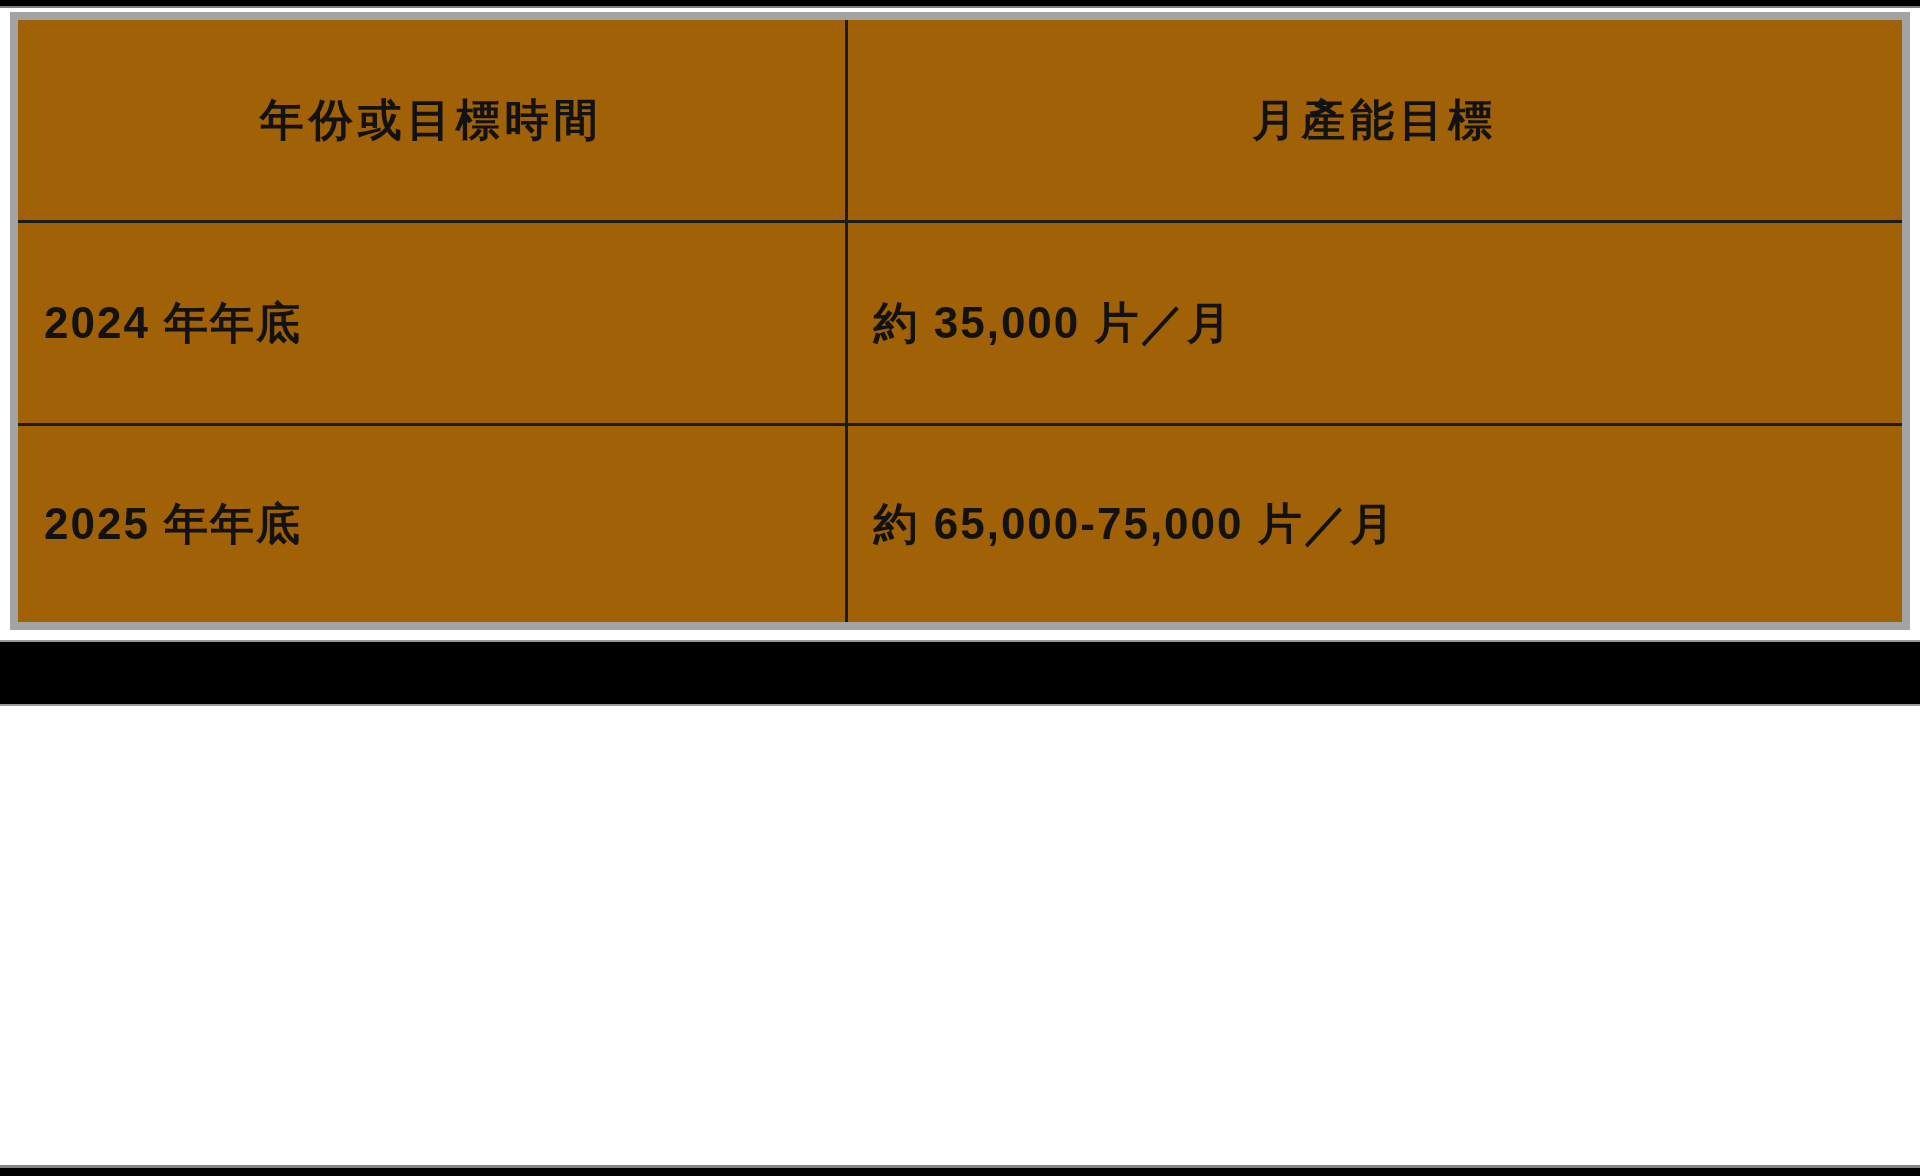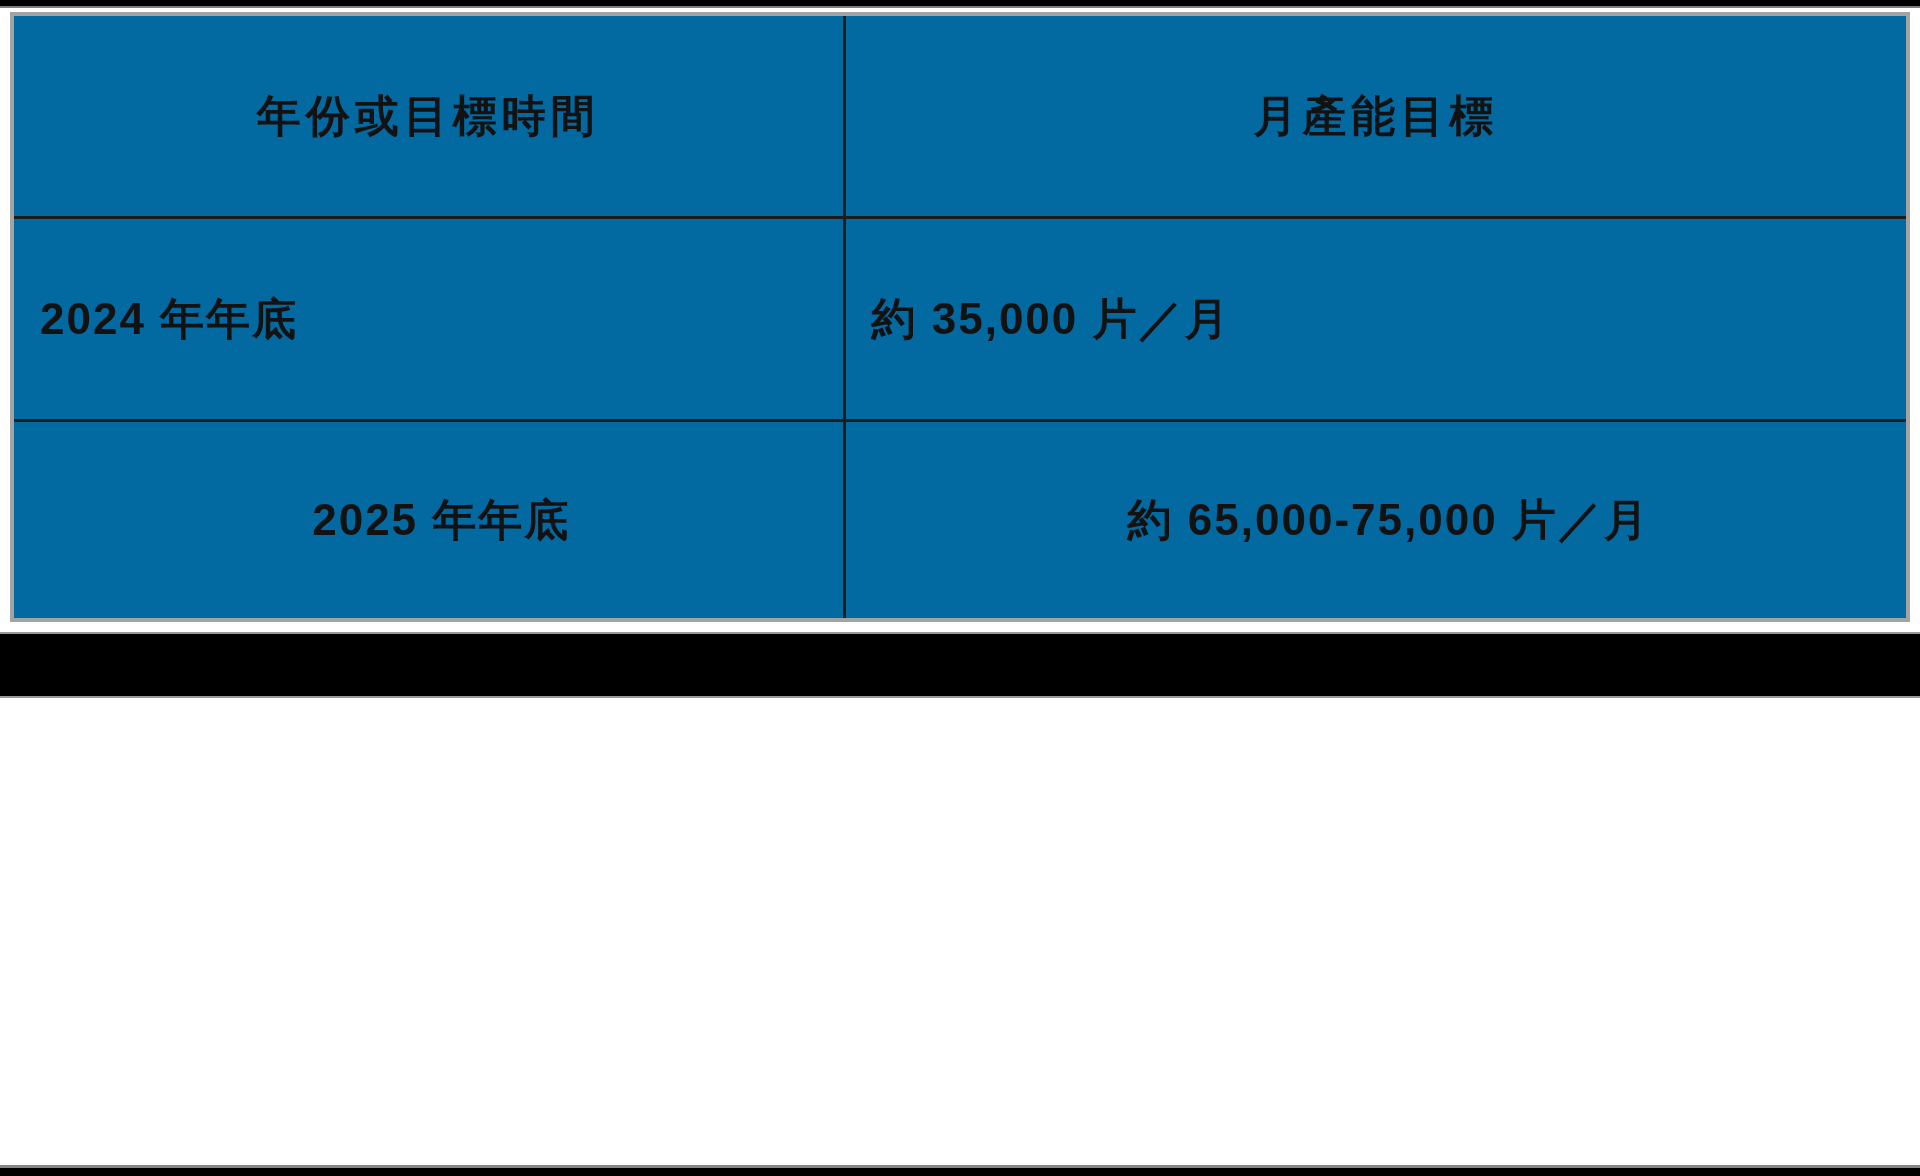--- a/index.html
+++ b/index.html
@@ -27,22 +27,22 @@
     height: 6px;
     background: #000000;
     border-bottom: 2px solid #7d7d7d;
   }
   
   table.tbl {
     width: 1900px;
     margin: 0 auto;
     border-collapse: collapse;
     table-layout: fixed;
-    background: #0369a1;
-    border: 4px solid #a3a3a3;
+    background: #a16207;
+    border: 8px solid #a3a3a3;
   }
   table.tbl-capacity { margin-top: 4px; }
   table.tbl col.col-period { width: 832px; }
   table.tbl th, table.tbl td {
     border: 3px solid #1c1c1c;
     vertical-align: middle;
     font-size: 44px;
     font-weight: 700;
     letter-spacing: 2px;
     padding: 0;
@@ -50,21 +50,21 @@
   table.tbl th {
     text-align: center;
     height: 200px;
     letter-spacing: 5px;
   }
   table.tbl td {
     text-align: left;
     padding-left: 26px;
   }
   tr.row-2024 td { height: 200px; }
-  tr.row-2025 td { height: 196px; text-align: center; }
+  tr.row-2025 td { height: 196px; }
   tr.row-2026 td { height: 226px; }
   tr.row-cagr td { height: 190px; }
   td.cell-period { letter-spacing: 2px; }
   
   .separator {
     height: 62px;
     background: #000000;
     margin-top: 10px;
     border-top: 2px solid #9a9a9a;
     border-bottom: 2px solid #9a9a9a;

